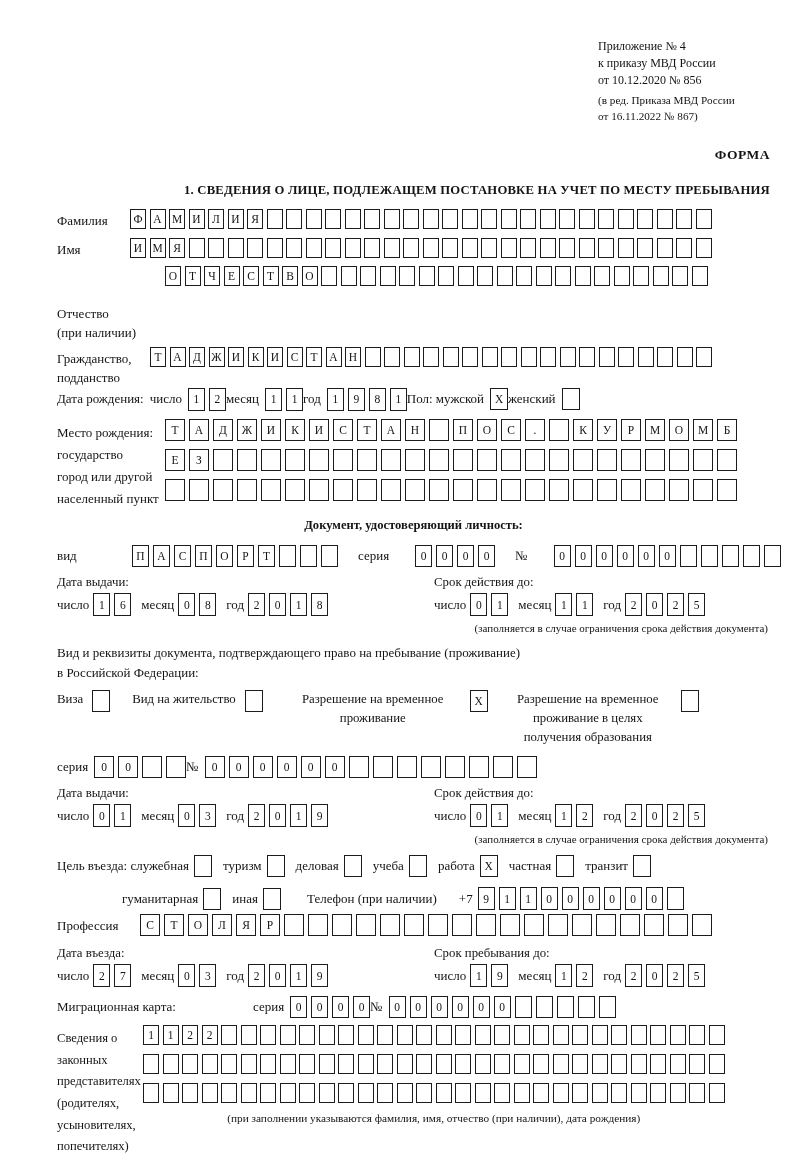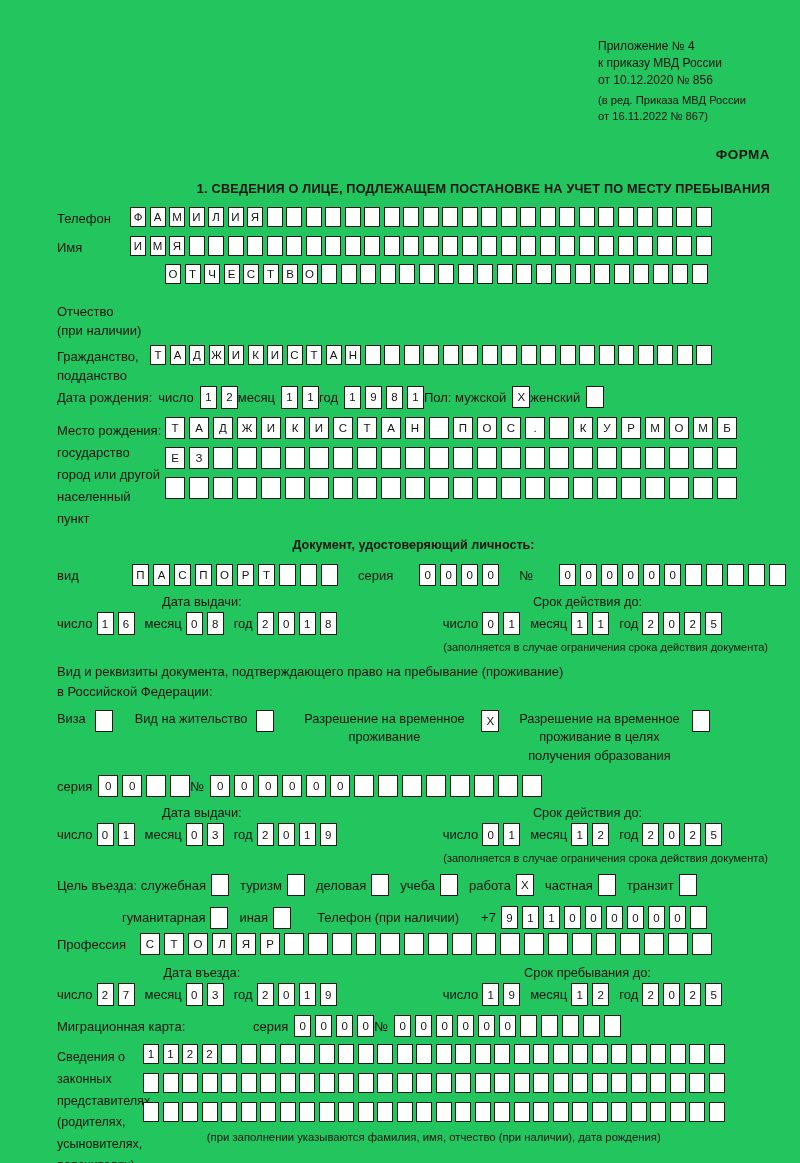--- a/index.html
+++ b/index.html
@@ -1,18 +1,18 @@
 <!DOCTYPE html>
 <html><head>
 <meta charset="utf-8">
 <style>
   html,body{margin:0;padding:0;background:#888;}
   .page{
-    width:800px;height:1163px;background:#22c55e;color:#141414;
-    font-family:Liberation Sans, sans-serif;font-size:13px;
+    width:800px;height:1163px;background:#ffffff;color:#141414;
+    font-family:Liberation Serif, serif;font-size:13px;
     box-sizing:border-box;padding:38px 30px 16px 57px;overflow:hidden;position:relative;
   }
   
   .appendix{margin-left:auto;width:172px;font-size:12px;line-height:1.4;}
   .amend{margin-top:5px;font-size:11.2px;line-height:1.4;}
   .forma{text-align:right;font-weight:bold;font-size:13.5px;margin-top:22px;letter-spacing:.5px;}
   .title{text-align:center;font-weight:bold;font-size:13.4px;line-height:1.6;margin-top:16px;}
   .blankline{display:inline-block;width:52px;border-bottom:2px solid #2a2a2a;height:12px;margin-left:8px;}
   .section-heading{text-align:right;font-weight:bold;font-size:12.7px;margin-top:20px;margin-bottom:6px;letter-spacing:.2px;}
   
@@ -30,21 +30,21 @@
   
   .inline{display:flex;align-items:center;flex-wrap:nowrap;}
   .inline .t{flex:none;margin:0 6px 0 0;}
   .gap8{margin-left:8px;} .gap12{margin-left:12px;} .gap16{margin-left:16px;} .gap22{margin-left:22px;}
   
   .doc-heading{text-align:center;font-weight:bold;font-size:12.6px;margin-top:8px;}
   
   .daterow{display:flex;margin-top:8px;}
   .datehalf{display:flex;flex-direction:column;}
   .datehalf.right{margin-left:96px;}
-  .datelabel{text-align:center;font-size:12.8px;margin-bottom:3px;}
+  .datelabel{text-align:left;font-size:12.8px;margin-bottom:3px;}
   .dateline{display:flex;align-items:center;}
   .dateline .t{flex:none;margin-right:4px;}
   .dateline .t+.cells{margin-right:10px;}
   .validity-note{text-align:right;font-size:11px;margin-top:6px;padding-right:2px;}
   .restext{margin-top:9px;font-size:13px;line-height:1.55;}
   
   .chkrow{display:flex;align-items:flex-start;margin-top:7px;}
   .chk{display:flex;align-items:flex-start;}
   .chk .txt{font-size:12.8px;line-height:1.45;margin-right:9px;}
   .chk .txt.center{text-align:center;}
@@ -69,21 +69,21 @@
       <div>от 16.11.2022 № 867)</div>
     </div>
   </div>
 
   <div class="forma">ФОРМА</div>
 
 
   <div class="section-heading">1. СВЕДЕНИЯ О ЛИЦЕ, ПОДЛЕЖАЩЕМ ПОСТАНОВКЕ НА УЧЕТ ПО МЕСТУ ПРЕБЫВАНИЯ</div>
 
   <div class="frow" style="margin-top:11px;">
-    <span class="flabel" style="width:73px;">Телефон</span>
+    <span class="flabel" style="width:73px;">Фамилия</span>
     <span class="cells s">
         <span class="cell">Ф</span>
         <span class="cell">А</span>
         <span class="cell">М</span>
         <span class="cell">И</span>
         <span class="cell">Л</span>
         <span class="cell">И</span>
         <span class="cell">Я</span>
         <span class="cell"></span>
         <span class="cell"></span>

